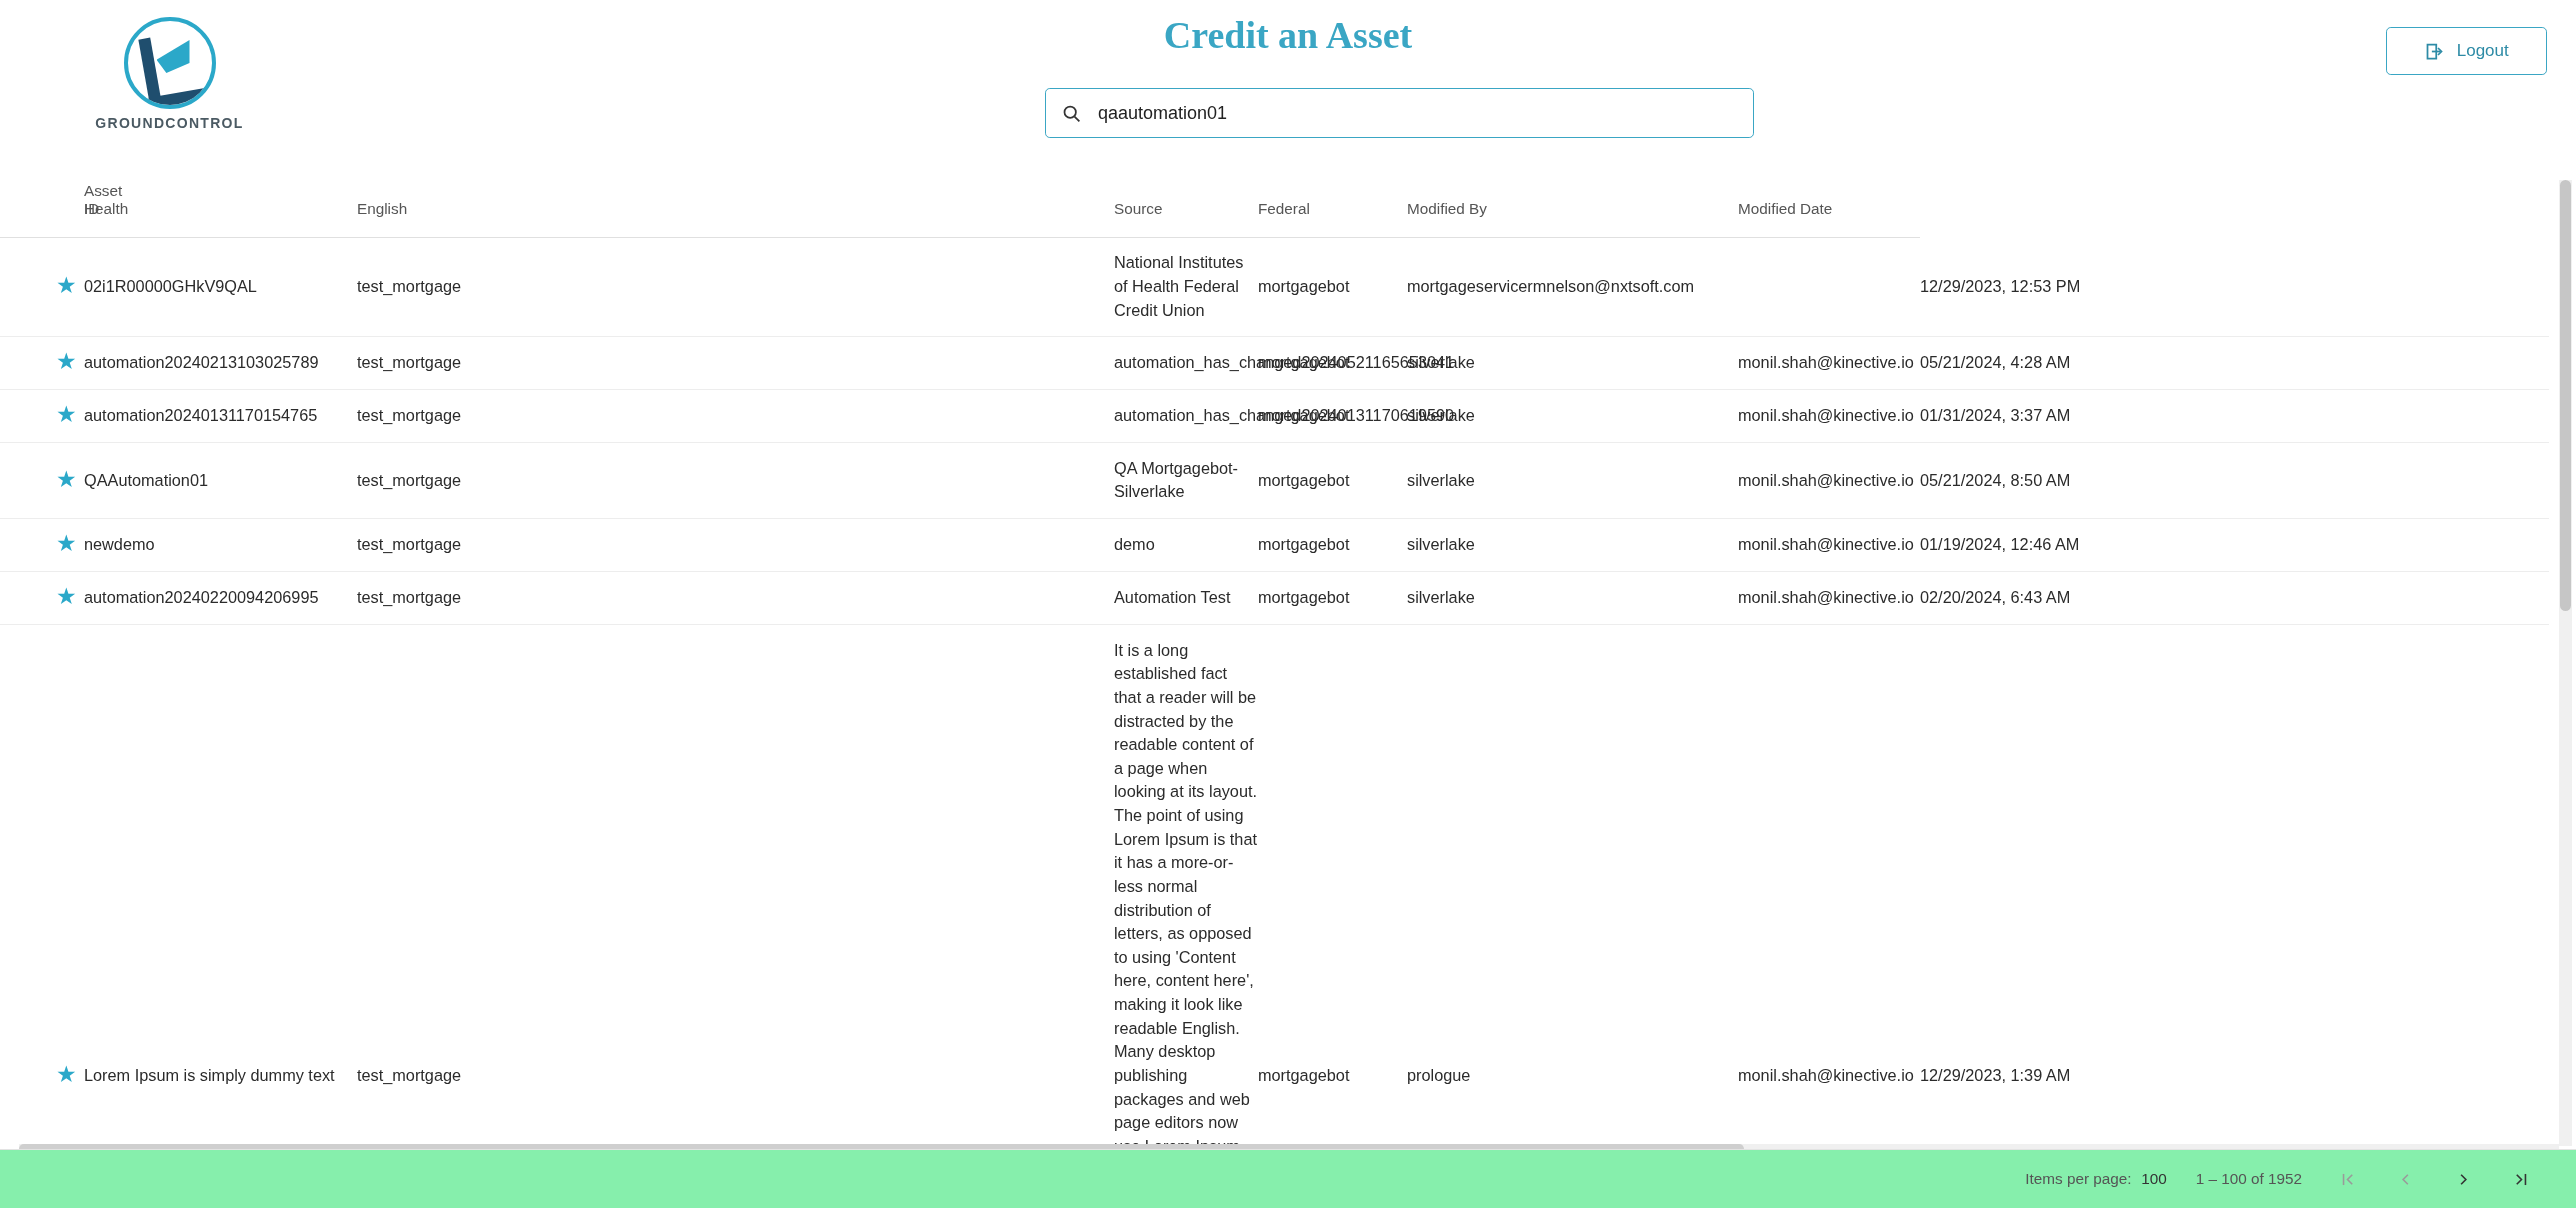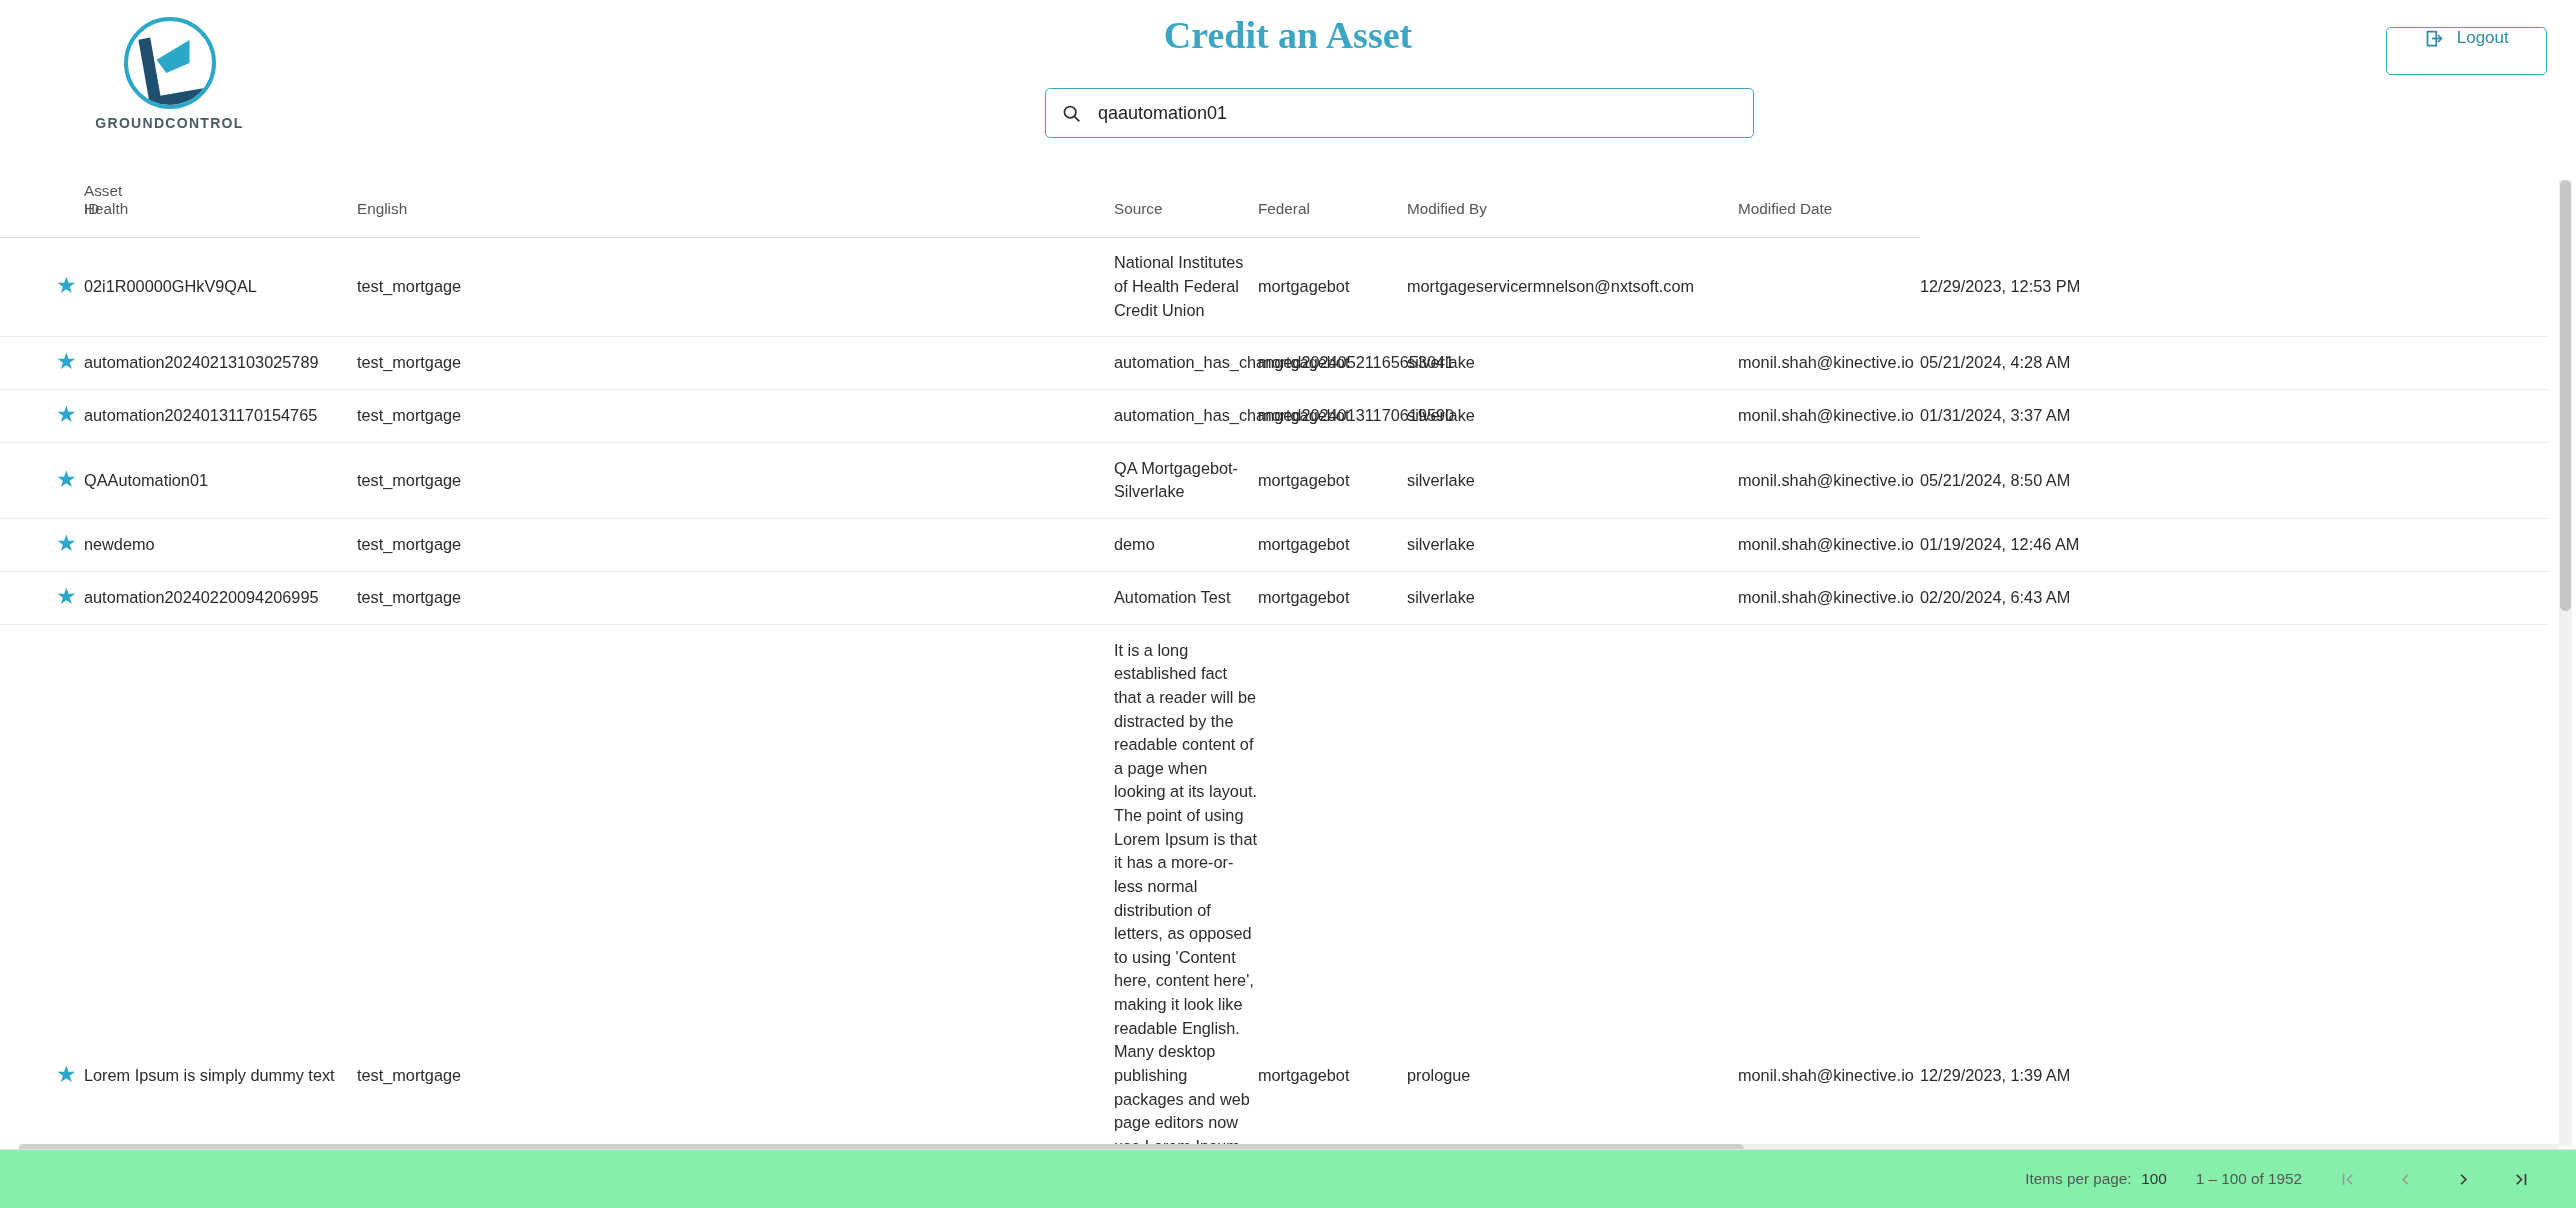--- a/index.html
+++ b/index.html
@@ -70,21 +70,21 @@
 
   .logout-btn {
     position: absolute;
     right: 29px; top: 27px;
     width: 161px; height: 48px;
     border: 1.9px solid #3aa6c4;
     border-radius: 4.8px;
     background: #fff;
     color: #2d8ba6;
     font-size: 17px;
-    display: flex; justify-content: center;
+    display: flex; align-items: center; justify-content: center;
     gap: 11.5px;
     cursor: pointer;
   }
   .logout-icon { display: inline-flex; }
 
   
   .search-wrap {
     position: absolute;
     left: 1045px; top: 88px;
     width: 709px; height: 50px;

